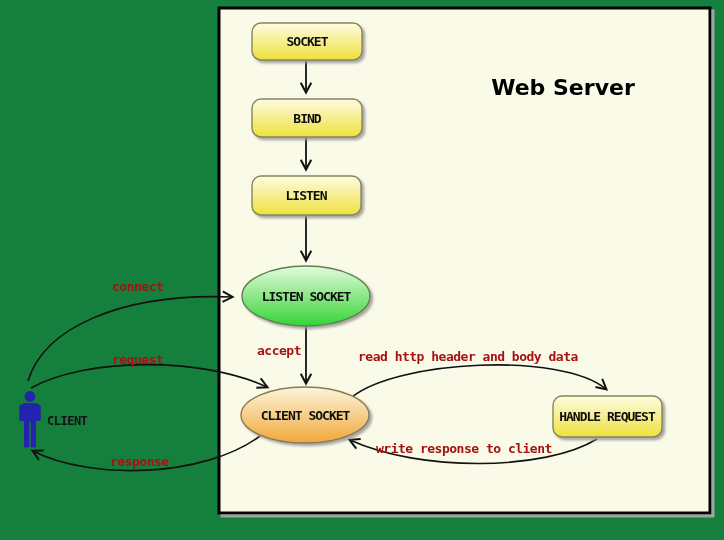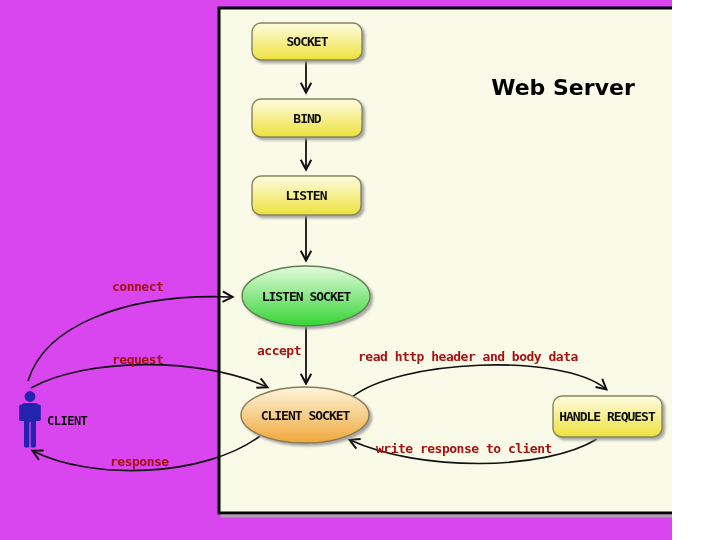--- a/index.html
+++ b/index.html
@@ -1,16 +1,16 @@
 <!DOCTYPE html>
 <html><head>
 <meta charset="utf-8">
 <style>
   html,body{margin:0;padding:0;background:#ffffff;}
-  .stage{position:relative;width:672px;height:540px;background:#d946ef;overflow:hidden;
+  .stage{position:relative;width:724px;height:540px;background:#15803d;overflow:hidden;
          font-family:"DejaVu Sans Mono", monospace;}
   svg{position:absolute;left:0;top:0;}
   text{font-family:"DejaVu Sans Mono", monospace;}
   .node-label{font-weight:bold;font-size:13px;letter-spacing:-1px;fill:#111;text-anchor:middle;}
   .edge-label{font-weight:bold;font-size:13px;letter-spacing:-0.5px;fill:#a51212;}
   .title-label{font-family:"DejaVu Sans", sans-serif;font-weight:bold;font-size:22px;fill:#000;text-anchor:middle;}
   .client-label{font-weight:bold;font-size:12px;letter-spacing:-0.5px;fill:#111;}
   .edge{stroke:#111;stroke-width:1.6;fill:none;}
   .flow-edge{stroke:#111;stroke-width:1.8;fill:none;}
 </style>

